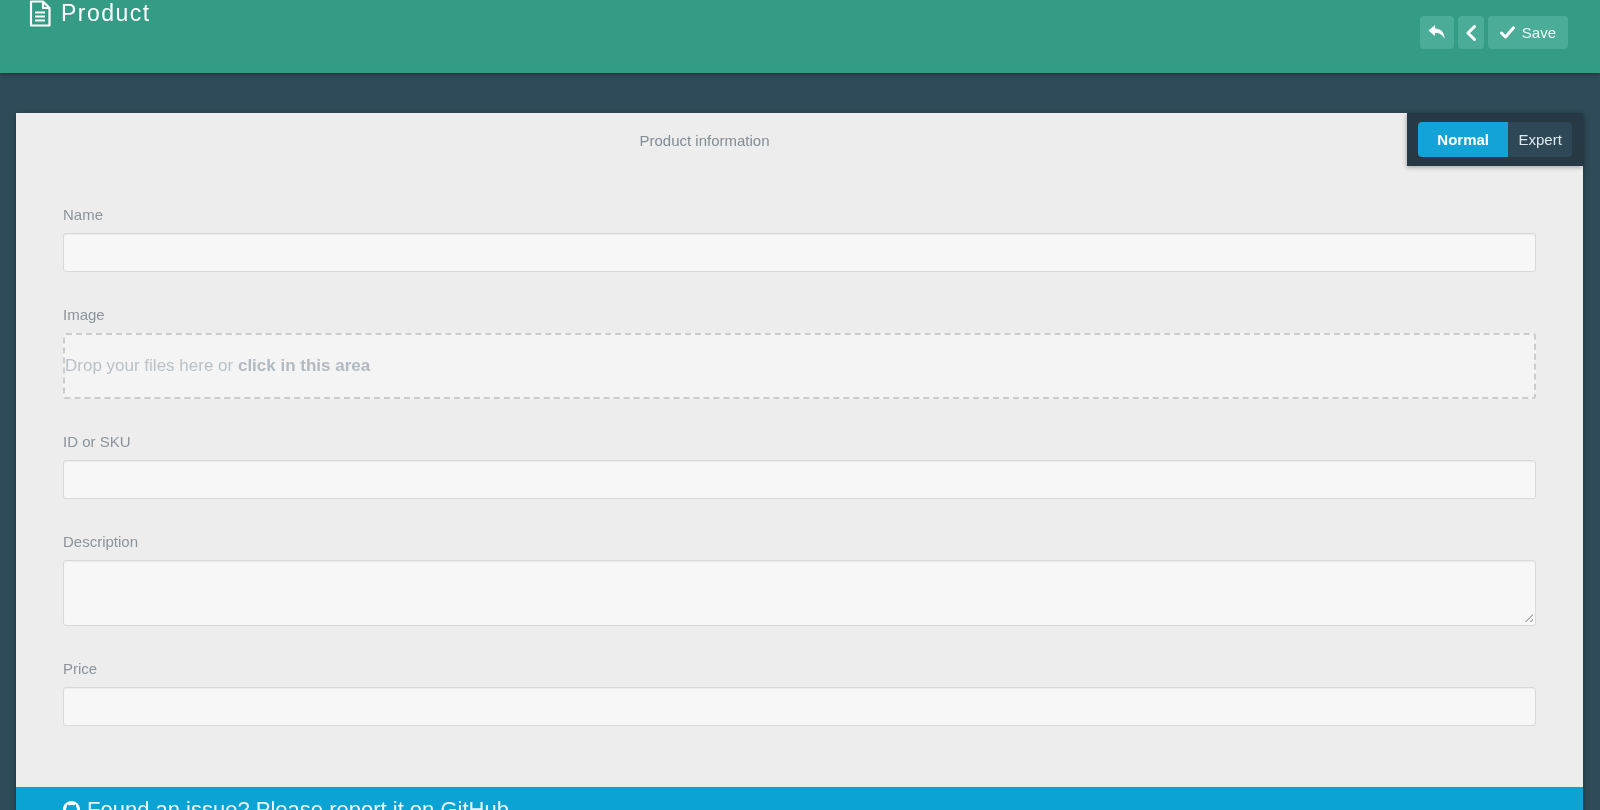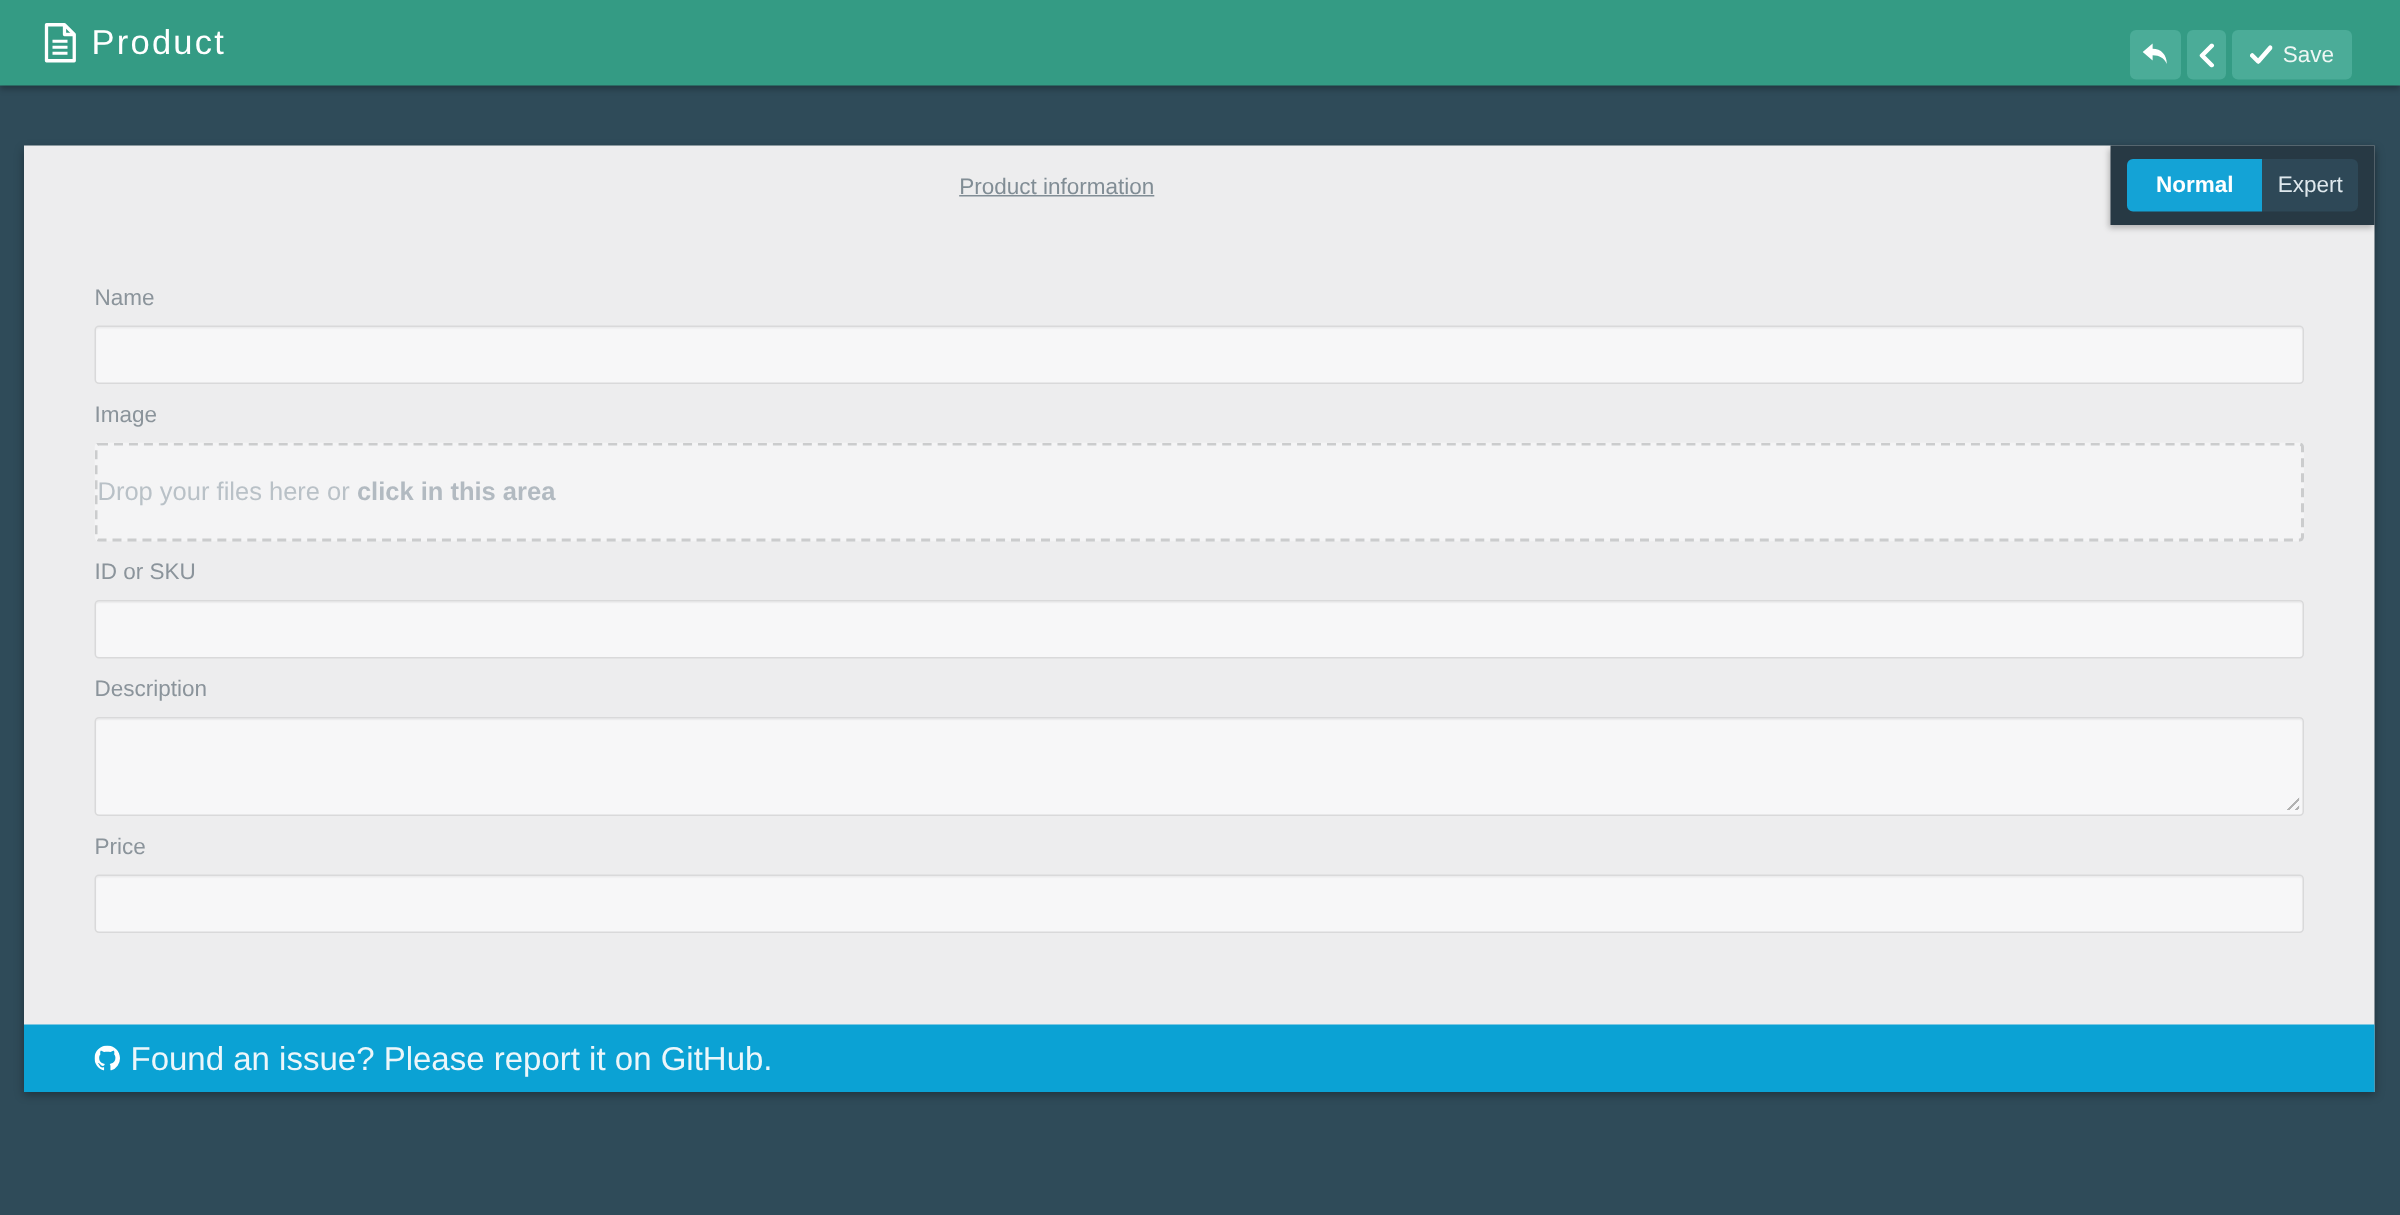--- a/index.html
+++ b/index.html
@@ -6,23 +6,23 @@
     margin: 0; padding: 0;
     width: 1600px; height: 810px;
     background: var(--page-bg, #2f4b59);
     font-family: "Liberation Sans", sans-serif;
     overflow: hidden;
   }
   * { box-sizing: border-box; }
 
   
   .topbar {
-    height: 57px;
+    height: 73px;
     background: var(--header-teal, #349b84);
-    display: flex; align-items: center; justify-content: space-between;
+    display: flex; align-items: flex-start; justify-content: space-between;
     padding: 0 32px 0 29px;
     box-shadow: 0 2px 4px rgba(0,0,0,0.28);
     position: relative; z-index: 3;
   }
   .topbar-left { display: flex; align-items: center; gap: 10px; }
   .doc-icon svg { display: block; }
   .app-title {
     color: #ffffff; font-size: 23px; font-weight: 400;
     letter-spacing: 1.5px;
   }
@@ -76,25 +76,25 @@
   .mode-btn.inactive {
     width: 72px;
     background: var(--toggle-inactive, #2e4857);
     color: #dfe8ed; font-weight: 400;
     border-radius: 0 4px 4px 0;
   }
 
   .form-title {
     margin: 0 190px 0 0;
     font-size: 15px; font-weight: 400; line-height: 1;
-    color: #818d95; text-align: center; text-decoration: underline;
+    color: #818d95; text-align: center;
   }
 
   .form { margin-top: 59px; }
-  .field { margin-bottom: 13px; }
+  .field { margin-bottom: 35px; }
   .field:last-child { margin-bottom: 0; }
   .field-label {
     display: block; font-size: 15px; line-height: 1;
     color: #8b949b; margin-bottom: 11px;
   }
   .text-input {
     width: 100%; height: 39px;
     background: #f7f7f8;
     border: 1px solid #d9d9da; border-radius: 3px;
     box-shadow: inset 0 1px 1px rgba(0,0,0,0.05);

